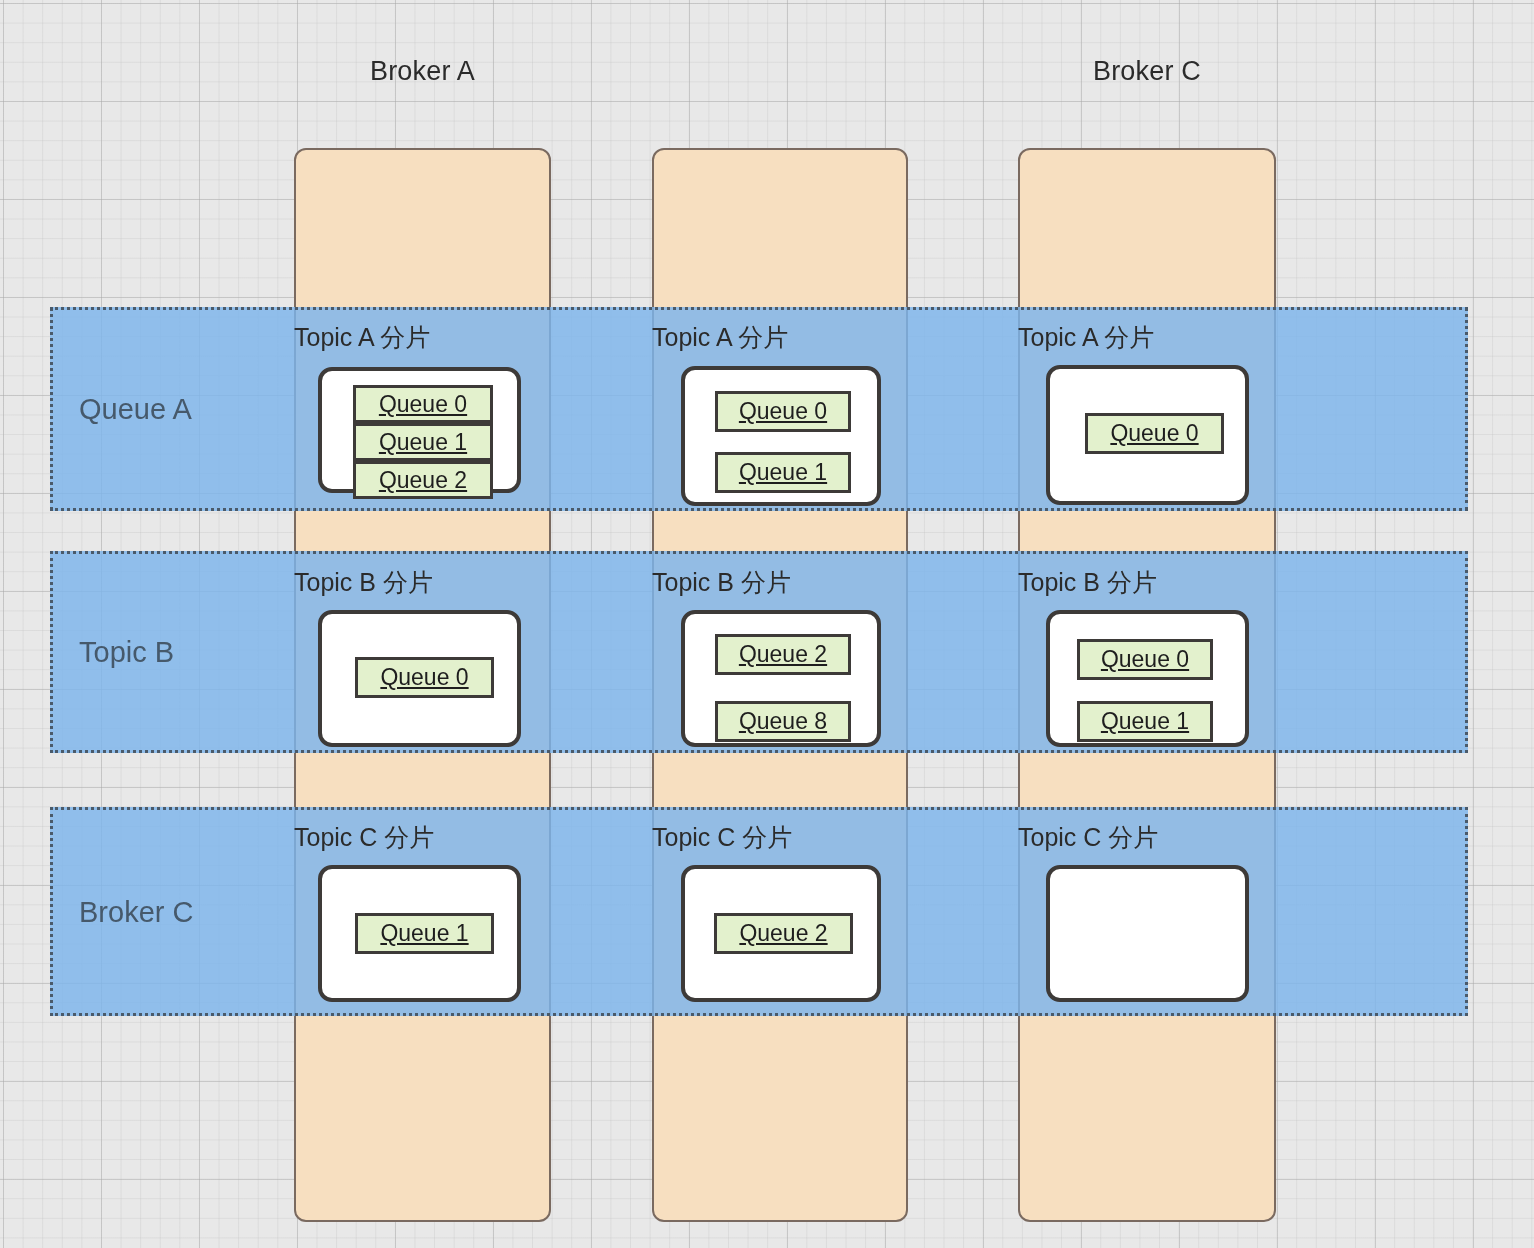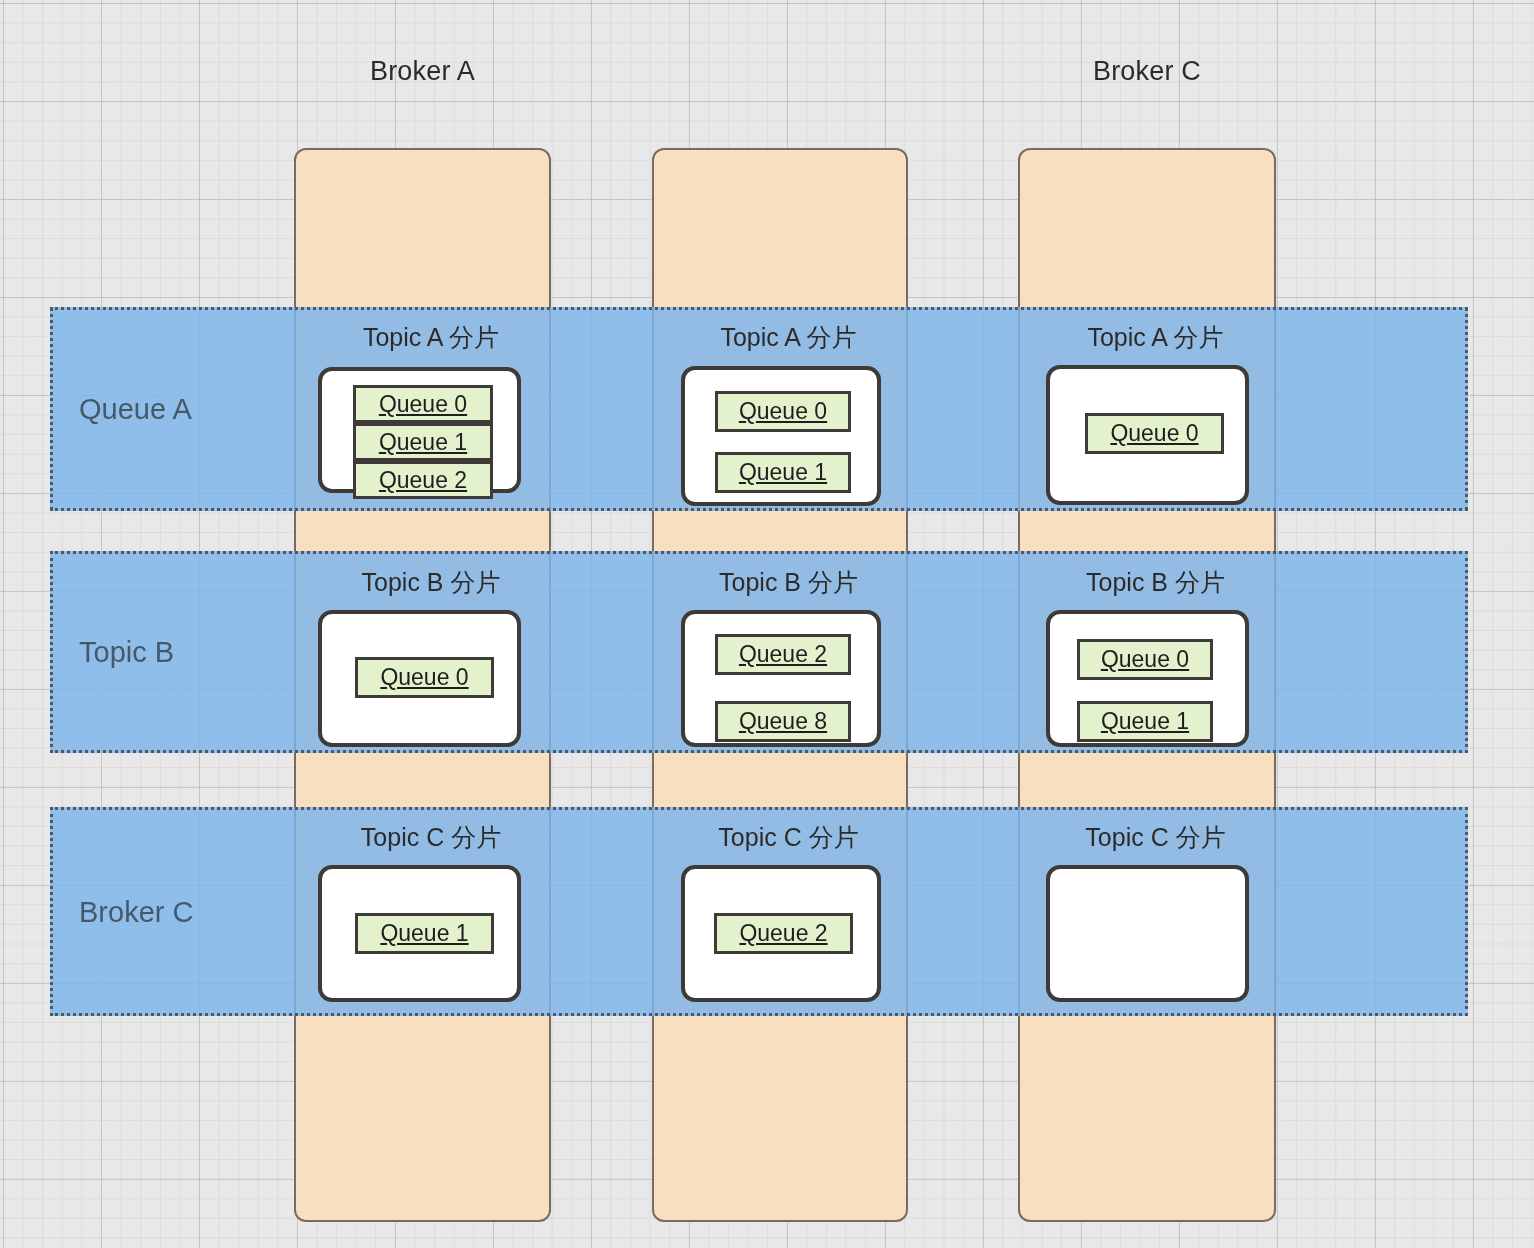--- a/index.html
+++ b/index.html
@@ -61,25 +61,23 @@
 
   
   .shard {
     position: absolute;
     box-sizing: border-box;
   }
   .shard-title {
     position: absolute;
     left: 0;
     right: 0;
-    text-align: center;
     font-size: 25px;
     color: #2b2b2b;
     white-space: nowrap;
-    margin-left: 17px;
   }
   .shard-box {
     position: absolute;
     background: #ffffff;
     border: 4px solid #3d3a38;
     border-radius: 14px;
     box-sizing: border-box;
   }
 
   

